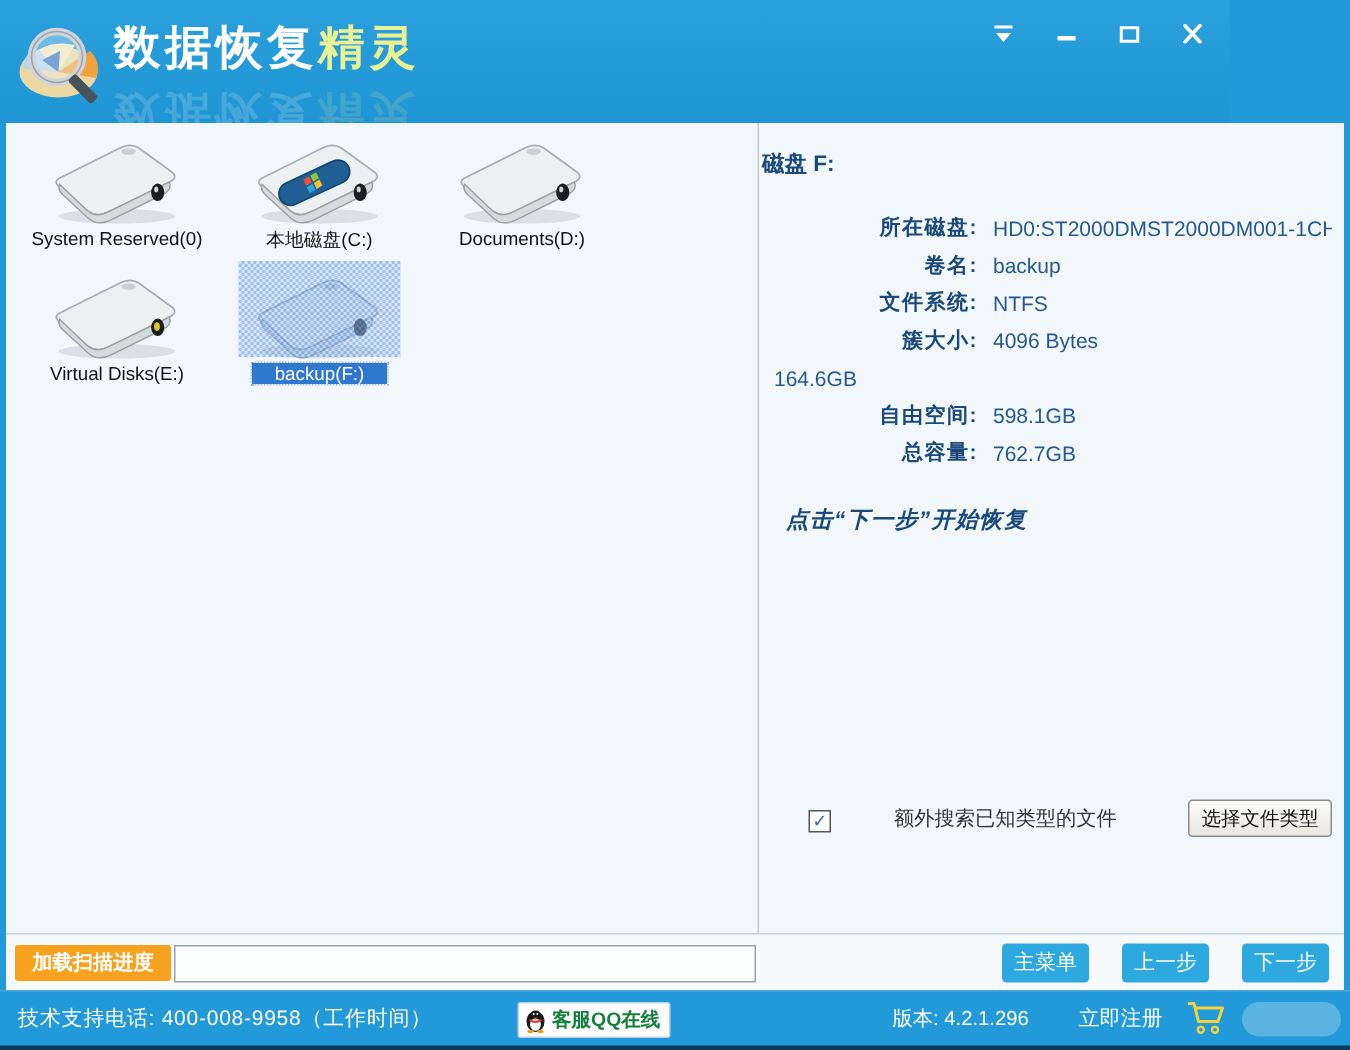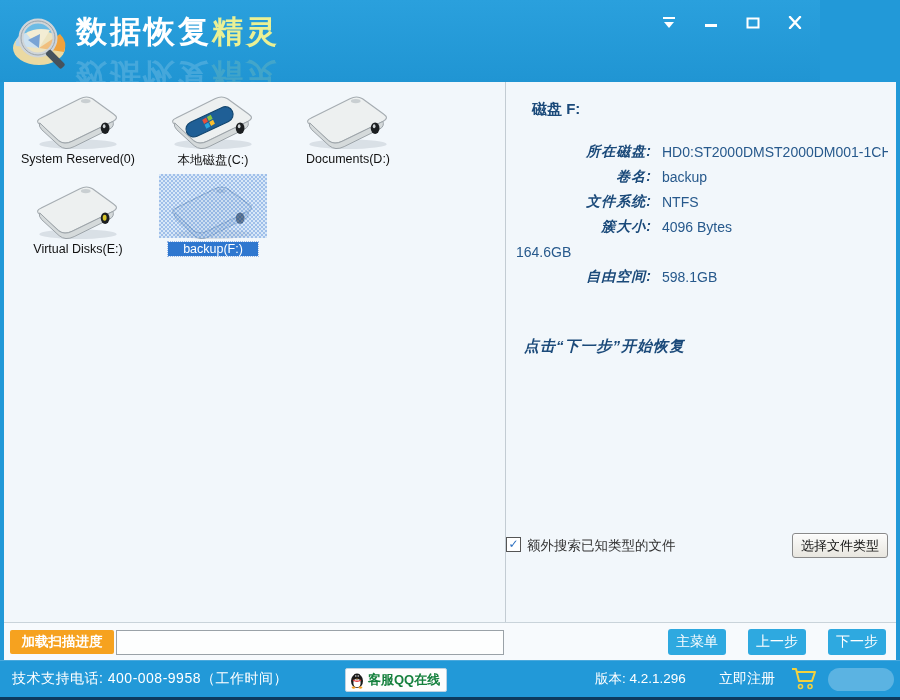--- a/index.html
+++ b/index.html
@@ -25,27 +25,27 @@
   .drive{position:absolute;width:136px;height:86px;display:flex;flex-direction:column;align-items:center;cursor:pointer;text-align:center;}
   .icon-wrap{position:relative;width:106px;height:62px;}
   .icon-overlay{display:none;position:absolute;left:-1px;top:-4px;right:-1px;bottom:2px;
     background:repeating-conic-gradient(rgba(92,146,219,.55) 0% 25%, rgba(185,212,243,.45) 0% 50%);
     background-size:4px 4px;}
   .drive.selected .icon-overlay{display:block;}
   .drive .label{margin-top:2px;font-size:12.5px;color:#111;white-space:nowrap;}
   .drive.selected .label{background:#2f77cf;color:#fff;padding:0 15px;outline:1px dotted #9db9e6;}
   
   .details{position:absolute;left:502px;top:0;width:390px;height:540px;}
-  .d-title{position:absolute;left:26px;top:18px;font-size:15px;font-weight:bold;color:#1b4a7a;}
+  .d-title{position:absolute;left:2px;top:18px;font-size:15px;font-weight:bold;color:#1b4a7a;}
   .d-rows{position:absolute;left:0;top:57px;width:390px;}
   .d-row{display:flex;height:25px;align-items:center;}
-  .d-lbl{width:146px;text-align:right;font-weight:bold;color:#1b4a7a;font-size:14px;letter-spacing:1px;font-style:italic;}
+  .d-lbl{width:146px;text-align:right;font-weight:bold;color:#1b4a7a;font-size:14px;letter-spacing:1px;}
   .d-val{margin-left:10px;color:#27598c;font-size:14px;white-space:nowrap;overflow:hidden;width:226px;}
   .d-hint{position:absolute;left:18px;top:255px;font-size:15px;font-weight:bold;font-style:italic;color:#1b4a7a;letter-spacing:1px;}
-  .chk-row{position:absolute;left:0;top:455px;display:flex;align-items:flex-start;}
+  .chk-row{position:absolute;left:33px;top:455px;display:flex;align-items:flex-end;gap:36px;}
   .checkbox{width:13px;height:13px;background:#fff;border:1px solid #555;display:inline-flex;align-items:center;justify-content:center;cursor:pointer;}
   .checkbox.checked::after{content:"✓";color:#2b6fc0;font-size:12px;font-weight:bold;line-height:1;margin-top:-1px;}
   .chk-label{margin-left:6px;font-size:13.5px;color:#333;cursor:default;}
   .select-types-btn{position:absolute;right:8px;top:451px;width:94px;height:23px;
     background:linear-gradient(#fcfcfb,#e8e6df);border:1px solid #8a8a8a;border-radius:3px;
     font-size:13px;color:#111;display:flex;align-items:center;justify-content:center;cursor:pointer;
     box-shadow:0 1px 0 rgba(255,255,255,.8) inset;}
   
   .strip{position:absolute;left:4px;top:623px;width:892px;height:37px;background:#f7fafd;}
   .load-btn{position:absolute;left:6px;top:7px;width:104px;height:24px;background:#f6a21f;color:#fff;
@@ -210,20 +210,24 @@
       <div class="d-row">
           <span class="d-lbl">簇大小:</span>
           <span class="d-val">4096 Bytes</span>
         </div>
       <div class="d-row">
           <span class="d-val">164.6GB</span>
         </div>
       <div class="d-row">
           <span class="d-lbl">自由空间:</span>
           <span class="d-val">598.1GB</span>
+        </div>
+      <div class="d-row">
+          <span class="d-lbl">总容量:</span>
+          <span class="d-val">762.7GB</span>
         </div>
     </div>
     <div class="d-hint">点击“下一步”开始恢复</div>
     <div class="chk-row">
       <span class="checkbox checked"></span>
       <span class="chk-label">额外搜索已知类型的文件</span>
     </div>
     <div class="select-types-btn">选择文件类型</div>
   </div>
 </div>

